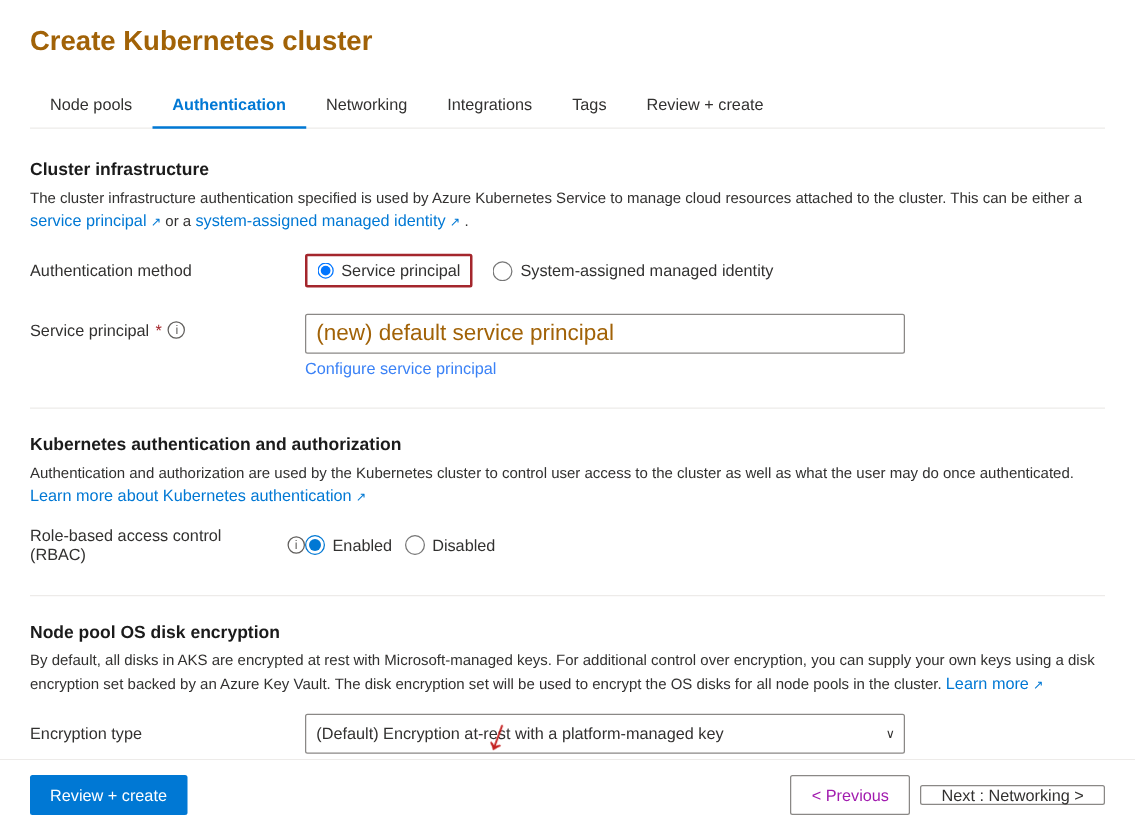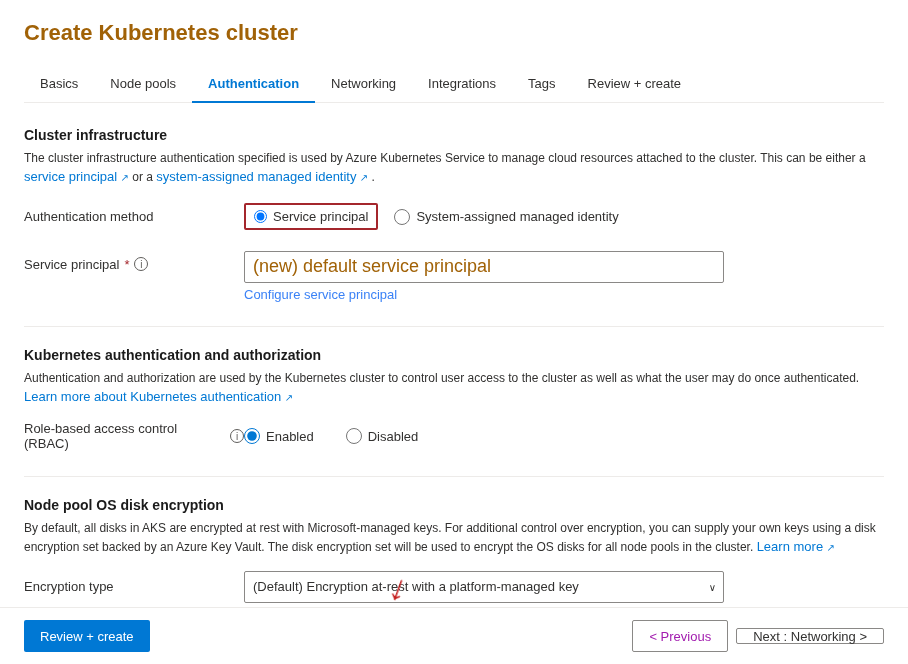--- a/index.html
+++ b/index.html
@@ -87,21 +87,21 @@
     .form-control {
       flex: 1;
       display: flex;
       align-items: center;
       gap: 16px;
     }
 
     
     .radio-group {
       display: flex;
-      gap: 32px;
+      gap: 10px;
     }
     .radio-option {
       display: flex;
       align-items: center;
       gap: 6px;
       cursor: pointer;
     }
     .radio-option input[type="radio"] {
       width: 16px;
       height: 16px;
@@ -253,21 +253,20 @@
     .spacer { flex: 1; }
   </style>
 </head>
 <body>
 
 <div class="page-container">
 
   <h1 class="page-title">Create Kubernetes cluster</h1>
 
   <div class="tabs">
-    <div class="tab">Basics</div>
     <div class="tab">Node pools</div>
     <div class="tab active">Authentication</div>
     <div class="tab">Networking</div>
     <div class="tab">Integrations</div>
     <div class="tab">Tags</div>
     <div class="tab">Review + create</div>
   </div>
 
   <div class="section">
     <div class="section-title">Cluster infrastructure</div>

